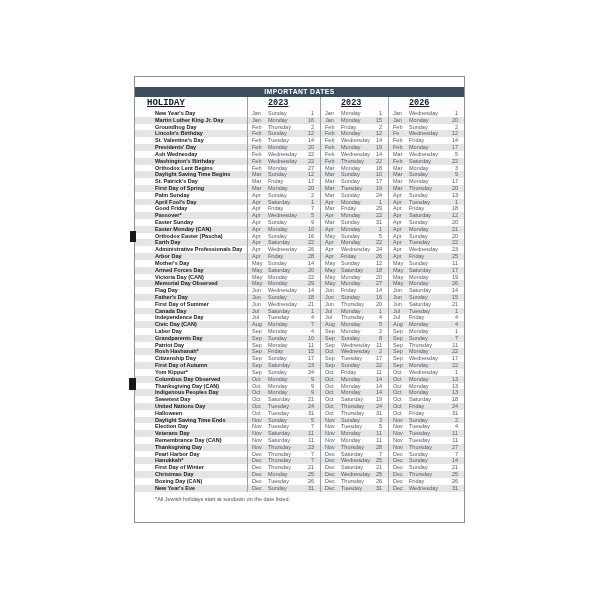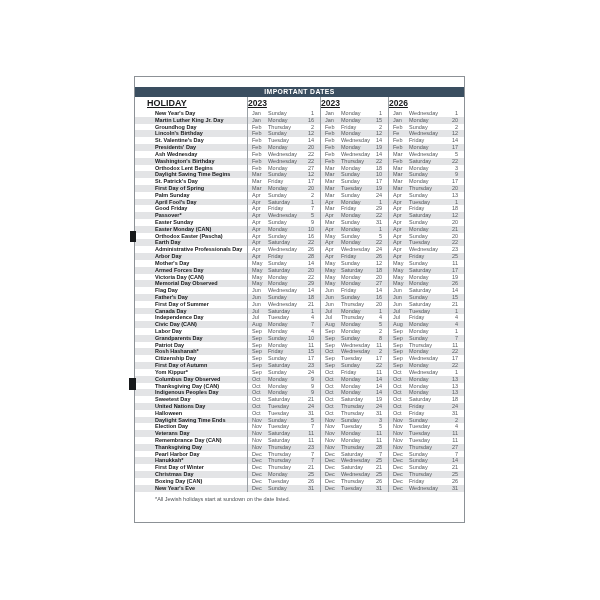--- a/index.html
+++ b/index.html
@@ -14,24 +14,24 @@
   .sheet{
     position:absolute;left:134px;top:76px;width:331px;height:447px;
     border:1px solid #8c9196;box-sizing:border-box;background:#ffffff;
   }
   .banner{
     margin-top:10px;height:10px;background:#3a4e60;color:#ffffff;
     display:flex;align-items:center;justify-content:center;
     font-size:6.8px;font-weight:700;letter-spacing:0.4px;line-height:10px;
   }
   .hdr-row{display:flex;height:13px;}
-  .hdr-cell{box-sizing:border-box;font-weight:700;color:#1a1b1d;line-height:13px;white-space:nowrap;}
+  .hdr-cell{box-sizing:border-box;font-weight:700;color:#1a1b1d;line-height:13px;white-space:nowrap;font-family:Liberation Mono, monospace;}
   .hdr-cell span{text-decoration:underline;}
   .hdr-holiday{width:112px;padding-left:12px;font-size:9px;}
-  .hdr-year{border-left:1px solid #9aa0a5;padding-left:0;font-size:8.5px;}
+  .hdr-year{border-left:1px solid #9aa0a5;padding-left:20px;font-size:8.5px;}
   .hdr-y1{width:73px;} .hdr-y2{width:68px;} .hdr-y3{width:76px;}
   .rows{}
   .row{display:flex;height:6.82px;align-items:center;font-size:5.5px;line-height:6.82px;}
   .row.alt{background:#e3e4e6;}
   .c-holiday{
     box-sizing:border-box;width:112px;padding-left:20px;font-weight:700;color:#17181a;
     white-space:nowrap;overflow:hidden;
   }
   .c-year{
     box-sizing:border-box;border-left:1px solid #9aa0a5;display:flex;align-items:center;

